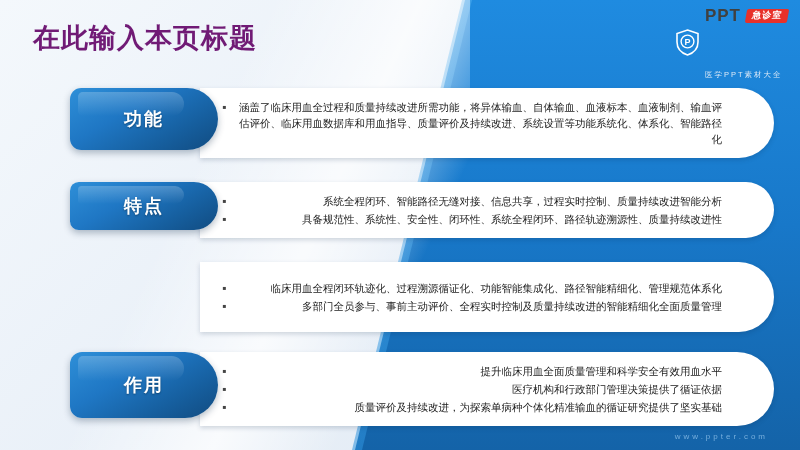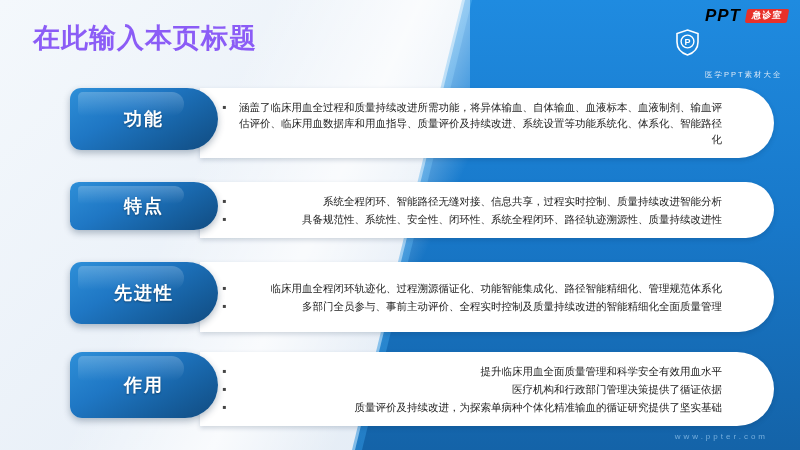--- a/index.html
+++ b/index.html
@@ -45,21 +45,21 @@
     pointer-events: none;
   }
 
   
   .page-title {
     position: absolute;
     left: 33px;
     top: 20px;
     font-size: 27px;
     font-weight: bold;
-    color: #8b5cf6;
+    color: #701a75;
     letter-spacing: 1px;
     white-space: nowrap;
   }
 
   .logo {
     position: absolute;
     right: 12px;
     top: 7px;
     display: flex;
     align-items: center;
@@ -69,22 +69,21 @@
     width: 25px; height: 27px;
     position: relative;
     flex: none;
   }
   .logo-shield svg { display: block; }
   .logo-text { display: flex; flex-direction: column; gap: 2px; }
   .logo-row1 { display: flex; align-items: center; gap: 5px; }
   .logo-ppt {
     font-size: 17px;
     font-weight: bold;
-    font-style: italic;
-    color: #000000;
+    color: #404040;
     letter-spacing: 1px;
     line-height: 1;
   }
   .logo-badge {
     background: #e8312a;
     color: #ffffff;
     font-size: 9px;
     font-weight: bold;
     padding: 2px 6px 3px 6px;
     border-radius: 2px;
@@ -259,23 +258,20 @@
       <div class="card">
         <div class="bullet">
           <span class="bullet-dot">▪</span>
           <span class="bullet-text">临床用血全程闭环轨迹化、过程溯源循证化、功能智能集成化、路径智能精细化、管理规范体系化</span>
         </div>
         <div class="bullet">
           <span class="bullet-dot">▪</span>
           <span class="bullet-text">多部门全员参与、事前主动评价、全程实时控制及质量持续改进的智能精细化全面质量管理</span>
         </div>
       </div>
-      <div class="label-tab">
-        <span class="label-text">先进性</span>
-      </div>
     </div>
 
     <div class="row row-4">
       <div class="card">
         <div class="bullet">
           <span class="bullet-dot">▪</span>
           <span class="bullet-text">提升临床用血全面质量管理和科学安全有效用血水平</span>
         </div>
         <div class="bullet">
           <span class="bullet-dot">▪</span>

